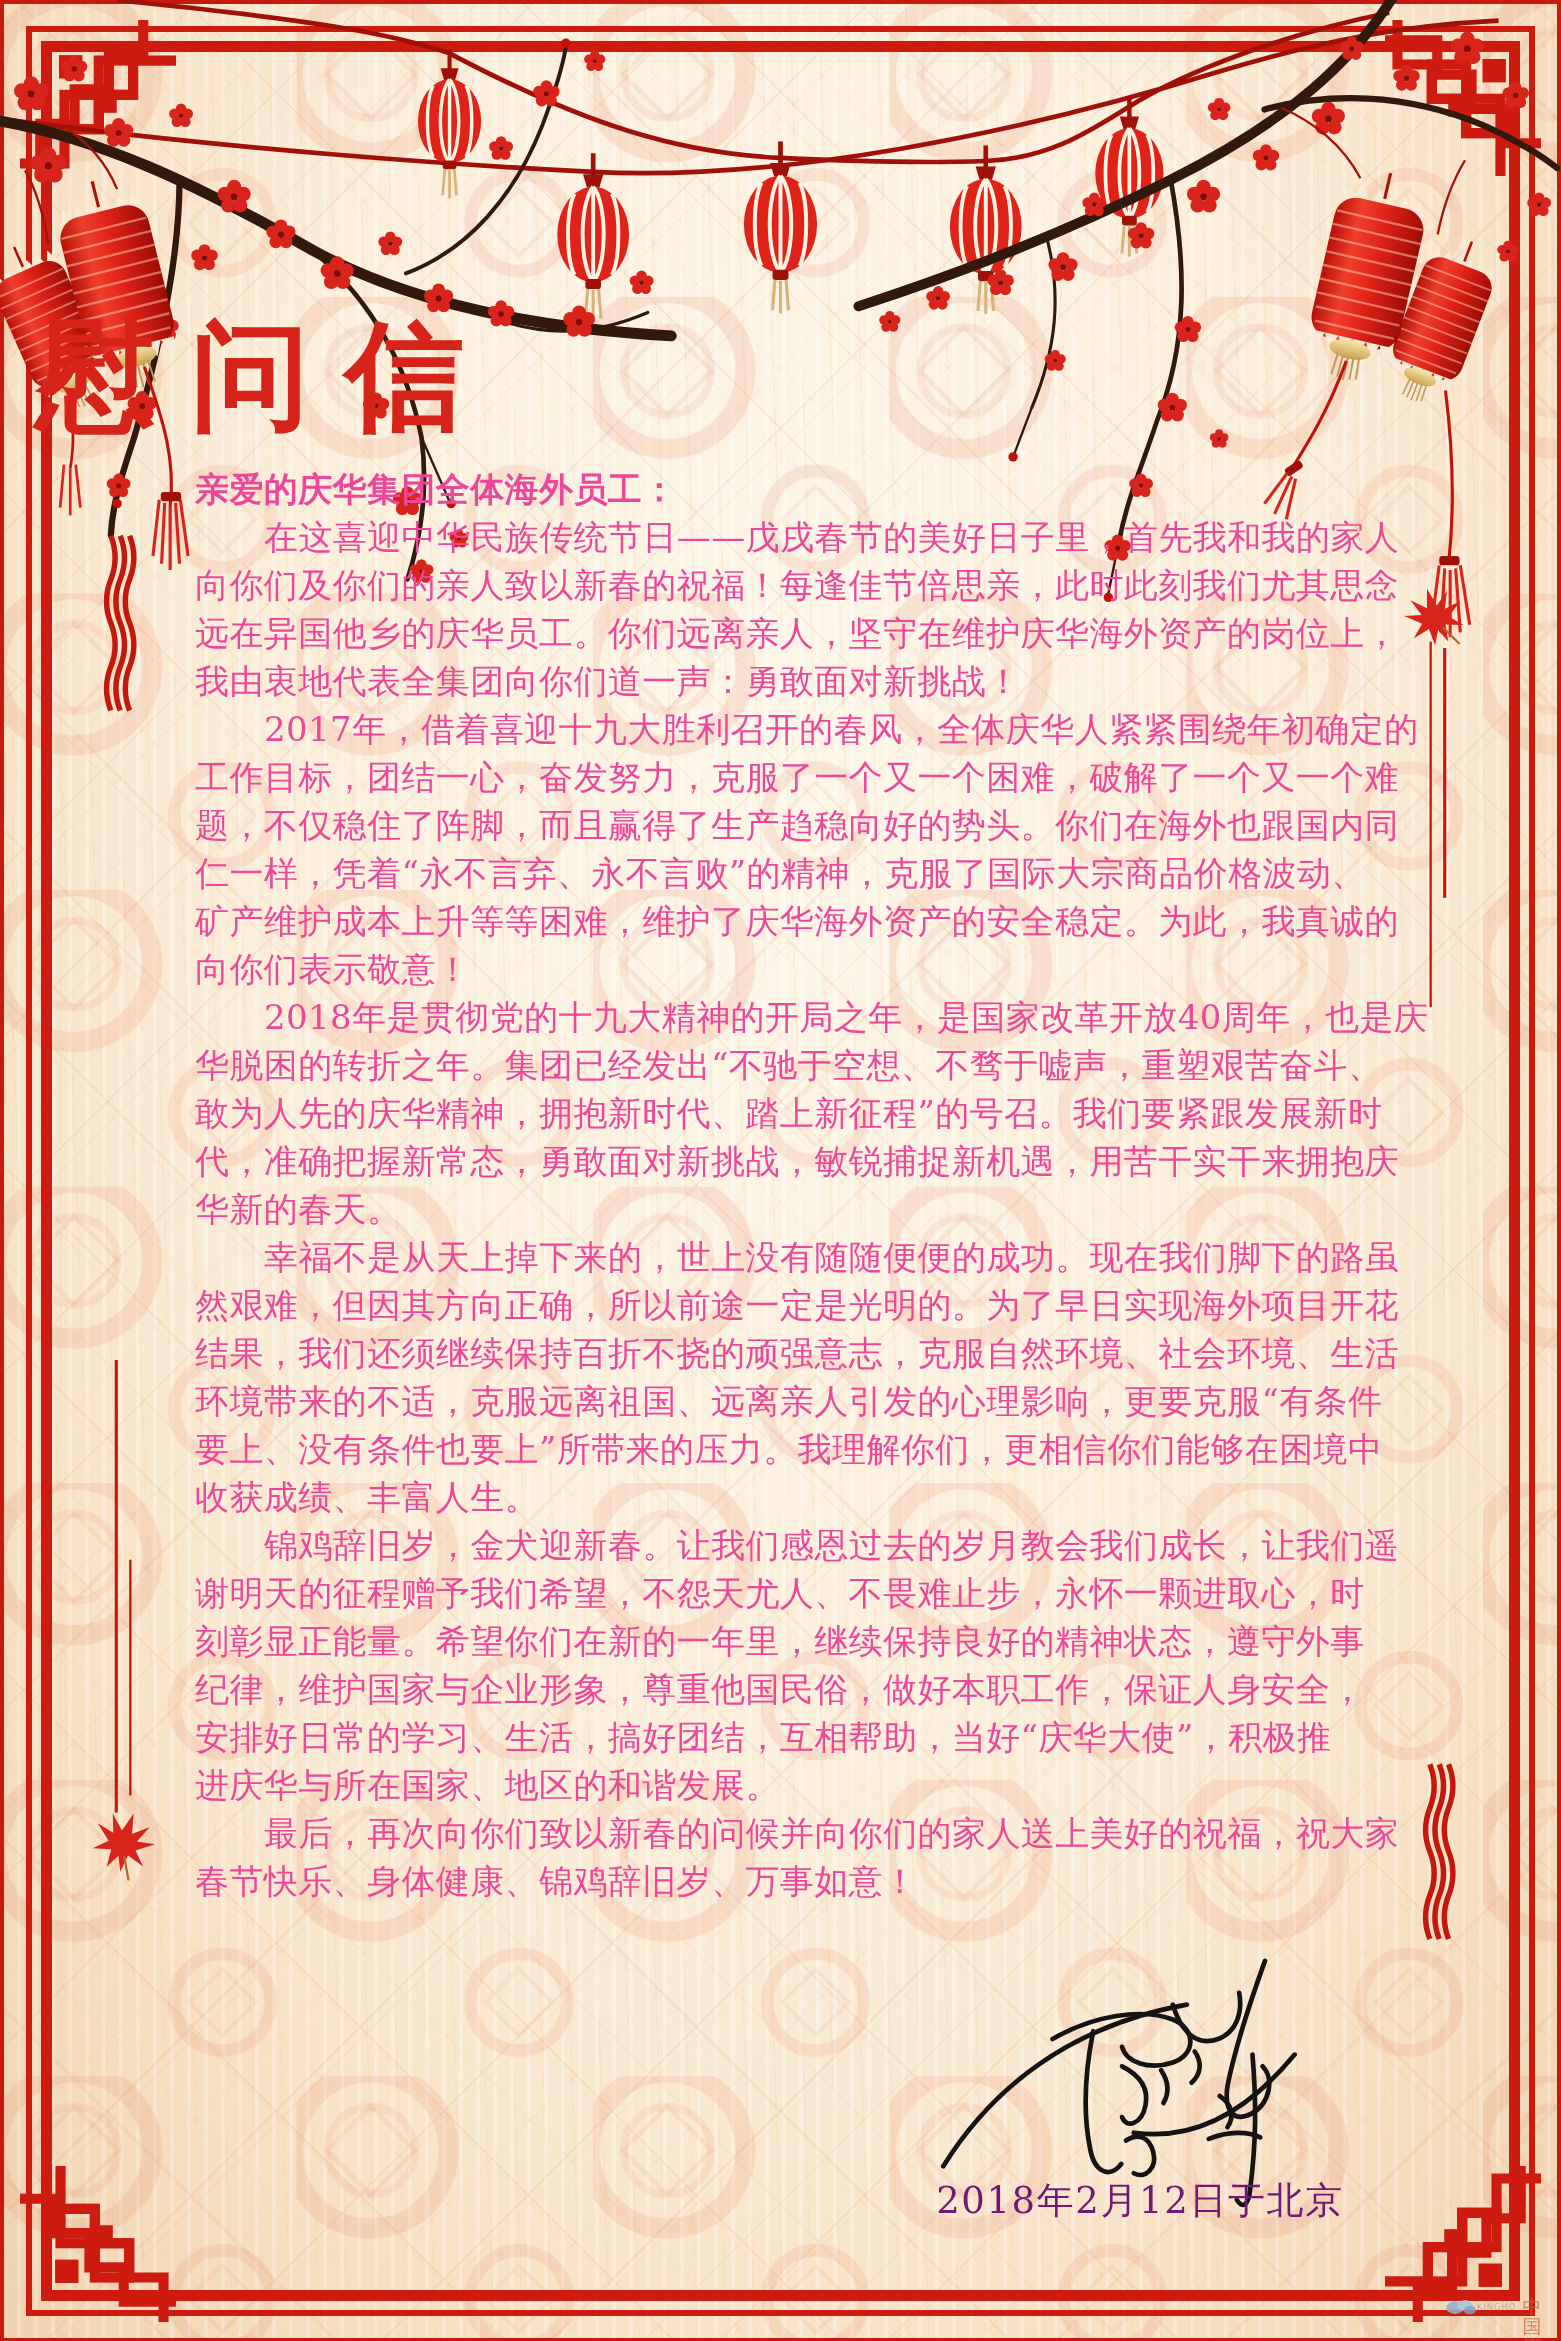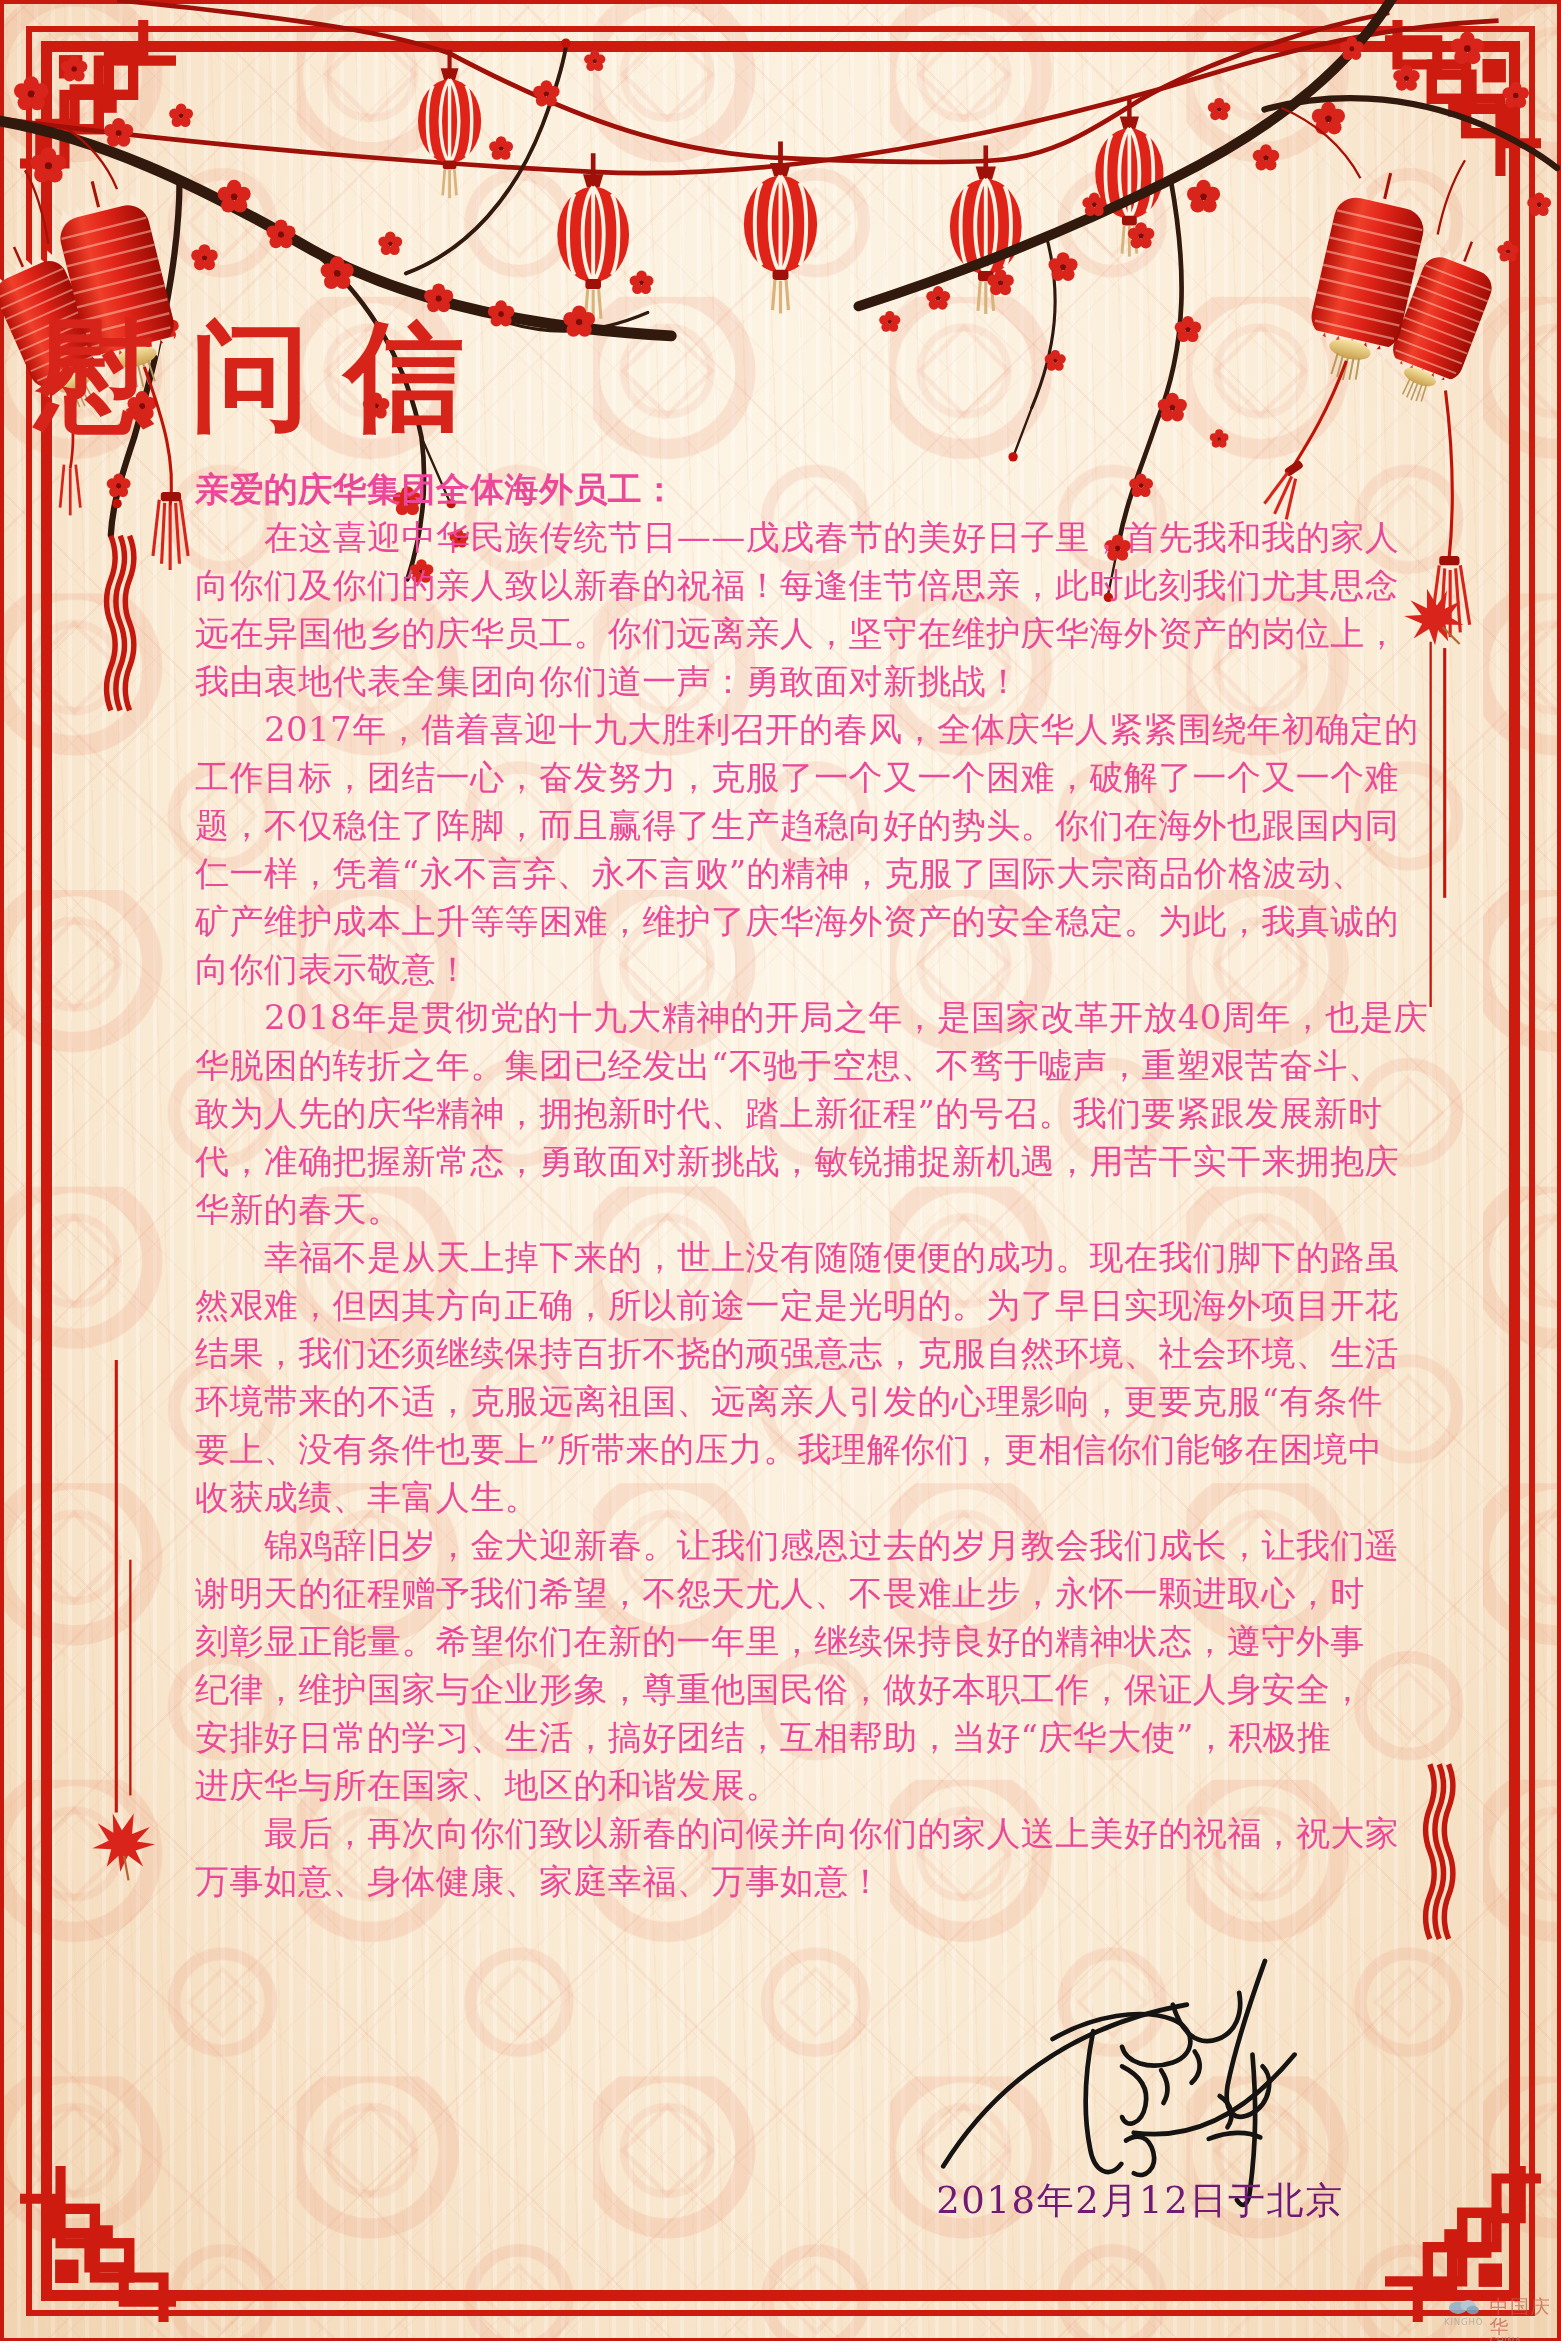--- a/index.html
+++ b/index.html
@@ -55,21 +55,21 @@
   .letter .line.indent{padding-left:69px;}
   .letter .line.bold{font-weight:bold;}
   
   .signature{position:absolute;left:937px;top:1928px;width:367px;height:336px;}
   .dateline{
     position:absolute;left:906px;top:2176px;width:468px;text-align:center;
     font-size:37px;color:#701a75;letter-spacing:1.6px;
   }
   
   .watermark{position:absolute;left:1444px;top:2297px;display:flex;gap:6.2px;align-items:flex-start;opacity:.85;}
-  .wm-logo{display:flex;flex-direction:column;align-items:center;}
+  .wm-logo{display:flex;flex-direction:row;align-items:center;}
   .wm-logo-text{font-size:8.6px;color:#b0a79e;letter-spacing:0.8px;font-family:"DejaVu Sans",sans-serif;}
   .wm-text{display:flex;flex-direction:column;line-height:1.05;}
   .wm-cn{font-size:19px;font-weight:normal;color:rgba(198,92,72,.85);letter-spacing:1.6px;}
   .wm-en{font-size:10px;color:rgba(150,140,130,.95);font-family:"DejaVu Sans",sans-serif;}
 </style>
 </head>
 <body>
 
 <div class="page"></div>
 <div class="paper-streaks"></div>
@@ -375,21 +375,21 @@
     <div class="line">环境带来的不适，克服远离祖国、远离亲人引发的心理影响，更要克服“有条件</div>
     <div class="line">要上、没有条件也要上”所带来的压力。我理解你们，更相信你们能够在困境中</div>
     <div class="line">收获成绩、丰富人生。</div>
     <div class="line indent">锦鸡辞旧岁，金犬迎新春。让我们感恩过去的岁月教会我们成长，让我们遥</div>
     <div class="line">谢明天的征程赠予我们希望，不怨天尤人、不畏难止步，永怀一颗进取心，时</div>
     <div class="line">刻彰显正能量。希望你们在新的一年里，继续保持良好的精神状态，遵守外事</div>
     <div class="line">纪律，维护国家与企业形象，尊重他国民俗，做好本职工作，保证人身安全，</div>
     <div class="line">安排好日常的学习、生活，搞好团结，互相帮助，当好“庆华大使”，积极推</div>
     <div class="line">进庆华与所在国家、地区的和谐发展。</div>
     <div class="line indent">最后，再次向你们致以新春的问候并向你们的家人送上美好的祝福，祝大家</div>
-    <div class="line">万事如意、身体健康、家庭幸福、万事如意！</div>
+    <div class="line">春节快乐、身体健康、锦鸡辞旧岁、万事如意！</div>
   </div>
 
 <svg class="signature" viewBox="0 0 470 430">
   <g fill="none" stroke="#161412" stroke-width="6" stroke-linecap="round">
     <path d="M8,305 C70,205 170,125 320,98"></path>
     <path d="M148,142 C200,112 262,102 302,117 C332,129 332,162 302,172 C272,182 242,172 237,152"></path>
     <path d="M200,132 C190,182 186,232 196,282 C201,312 221,322 236,302"></path>
     <path d="M237,177 C257,187 272,202 267,227 C262,252 242,257 237,242"></path>
     <path d="M242,272 C257,262 272,267 277,287 C282,307 267,322 252,314"></path>
     <path d="M330,158 C340,172 338,187 326,198"></path>

